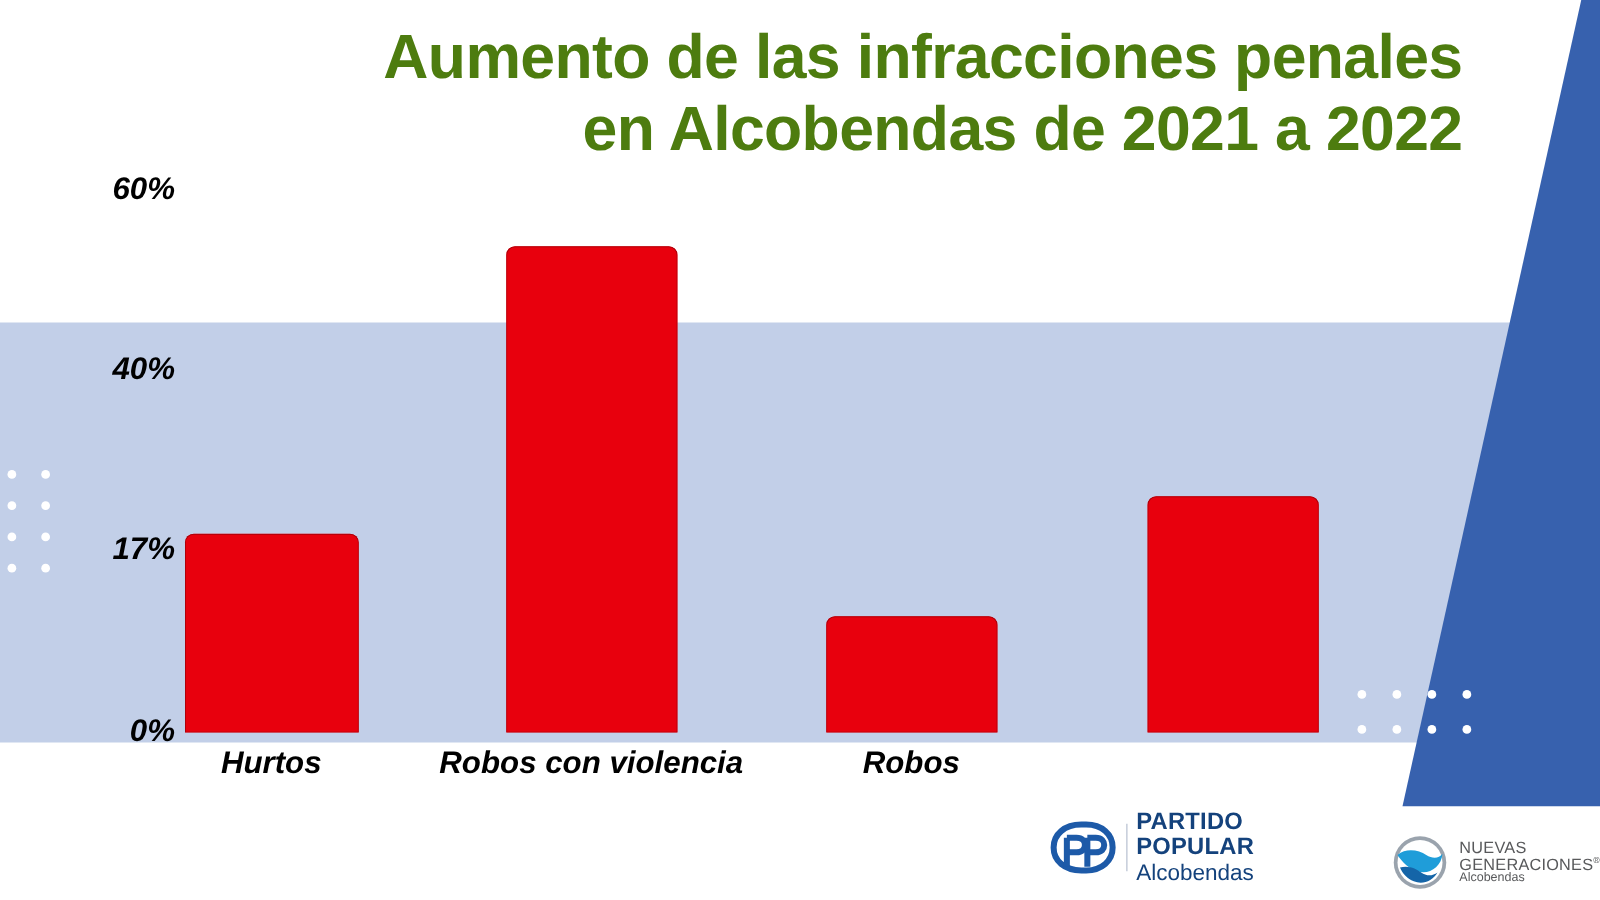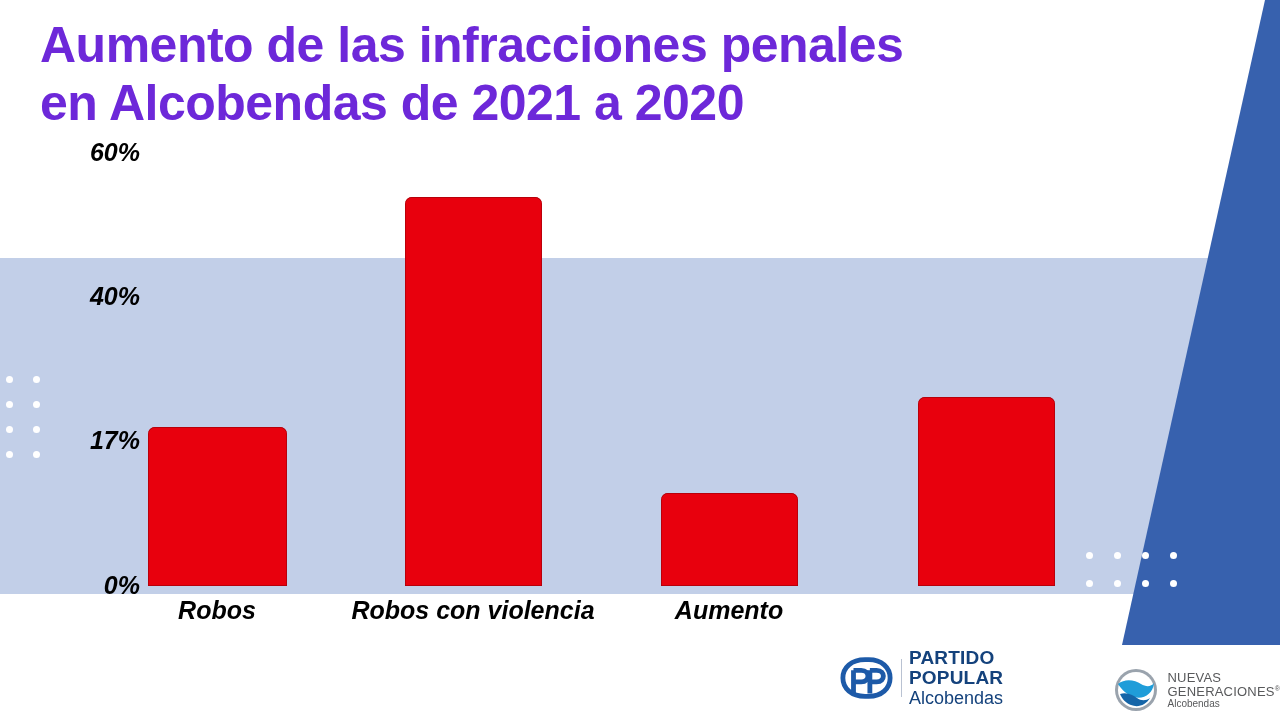--- a/index.html
+++ b/index.html
@@ -60,22 +60,22 @@
     grid-auto-rows: 28px;
     z-index: 4;
   }
 
   
   .title {
     position: absolute;
     left: 40px;
     top: 16px;
     width: 1130px;
-    text-align: left;
-    color: #6d28d9;
+    text-align: right;
+    color: #4d7c0f;
     font-size: 50px;
     font-weight: bold;
     line-height: 1.16;
     letter-spacing: -0.5px;
     z-index: 3;
   }
   .title .l2 { display: block; }
 
   
   .plot {
@@ -196,38 +196,38 @@
       <i></i>
       <i></i>
       <i></i>
       <i></i>
       <i></i>
       <i></i>
   </div>
 
   <div class="title">
     <span>Aumento de las infracciones penales</span>
-    <span class="l2">en Alcobendas de 2021 a 2020</span>
+    <span class="l2">en Alcobendas de 2021 a 2022</span>
   </div>
 
   <div class="plot">
 
     <div class="ylabel" style="top:152px">60%</div>
     <div class="ylabel" style="top:296px">40%</div>
     <div class="ylabel" style="top:440px">17%</div>
     <div class="ylabel" style="top:585px">0%</div>
 
     <div class="bar" style="left:148px;width:139px;top:427px;height:159px"></div>
     <div class="bar" style="left:405px;width:137px;top:197px;height:389px"></div>
     <div class="bar" style="left:661px;width:137px;top:493px;height:93px"></div>
     <div class="bar" style="left:918px;width:137px;top:397px;height:189px"></div>
 
-    <div class="xlabel" style="left:217px">Robos</div>
+    <div class="xlabel" style="left:217px">Hurtos</div>
     <div class="xlabel" style="left:473px">Robos con violencia</div>
-    <div class="xlabel" style="left:729px">Aumento</div>
+    <div class="xlabel" style="left:729px">Robos</div>
   </div>
 
   <div class="dotgrid" id="dots-right">
     <i></i>
       <i></i>
       <i></i>
       <i></i>
       <i></i>
       <i></i>
       <i></i>

